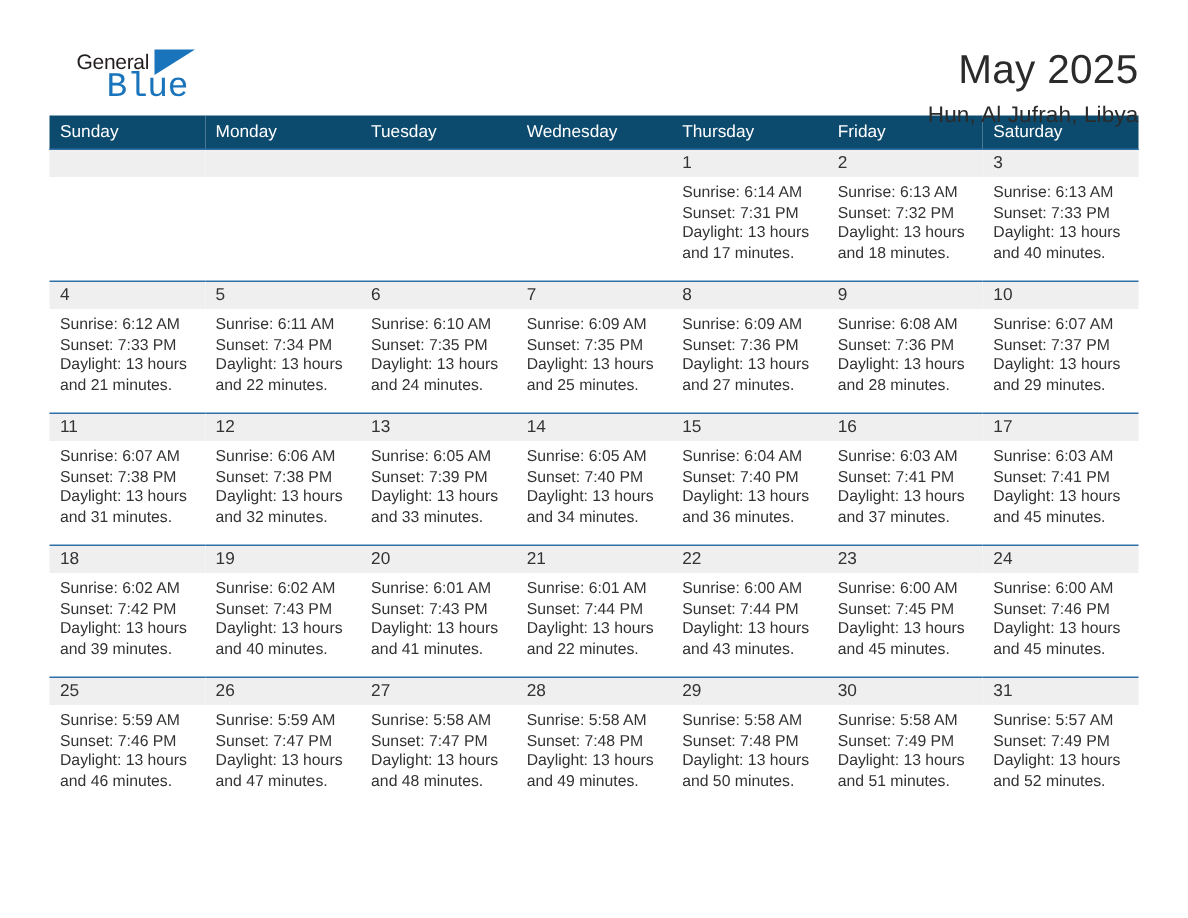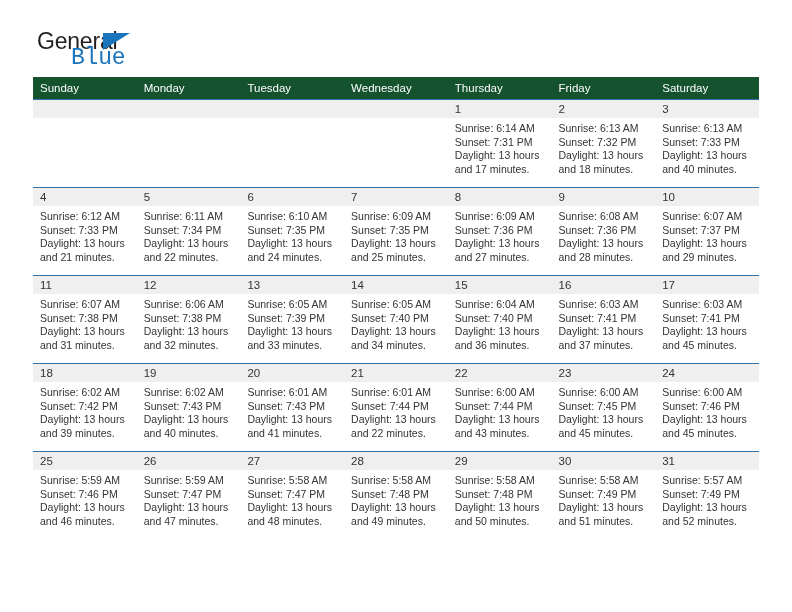--- a/index.html
+++ b/index.html
@@ -32,23 +32,23 @@
     box-sizing: border-box;
   }
   .logo {
     position: relative;
     width: 112px;
     height: 46px;
     user-select: none;
   }
   .logo-general {
     position: absolute;
-    left: 4px;
+    left: 18px;
     top: 0;
-    font-size: 23px;
+    font-size: 14px;
     letter-spacing: -0.2px;
     color: #231f20;
     line-height: 23px;
   }
   .logo-blue {
     position: absolute;
     left: 38px;
     top: 17px;
     font-size: 23px;
     letter-spacing: -0.2px;
@@ -85,21 +85,21 @@
   }
 
   
   .calendar {
     width: 726px;
     border-collapse: collapse;
     table-layout: fixed;
     margin-top: 5px;
   }
   .calendar th {
-    background: #14532d;
+    background: #0c4a6e;
     color: #ffffff;
     font-size: 11.5px;
     font-weight: normal;
     text-align: left;
     padding: 5px 0 5px 7px;
     height: 19px;
     box-sizing: border-box;
   }
   .calendar td {
     vertical-align: top;
@@ -142,20 +142,24 @@
 </head>
 <body>
 
 <div class="page">
 
   <div class="header">
     <div class="logo">
       <span class="logo-general">General</span>
       <span class="logo-flag"></span>
       <span class="logo-blue">Blue</span>
+    </div>
+    <div class="title-block">
+      <div class="cal-title">May 2025</div>
+      <div class="cal-subtitle">Hun, Al Jufrah, Libya</div>
     </div>
   </div>
 
   <table class="calendar">
     <thead>
       <tr>
         <th>Sunday</th>
         <th>Monday</th>
         <th>Tuesday</th>
         <th>Wednesday</th>

